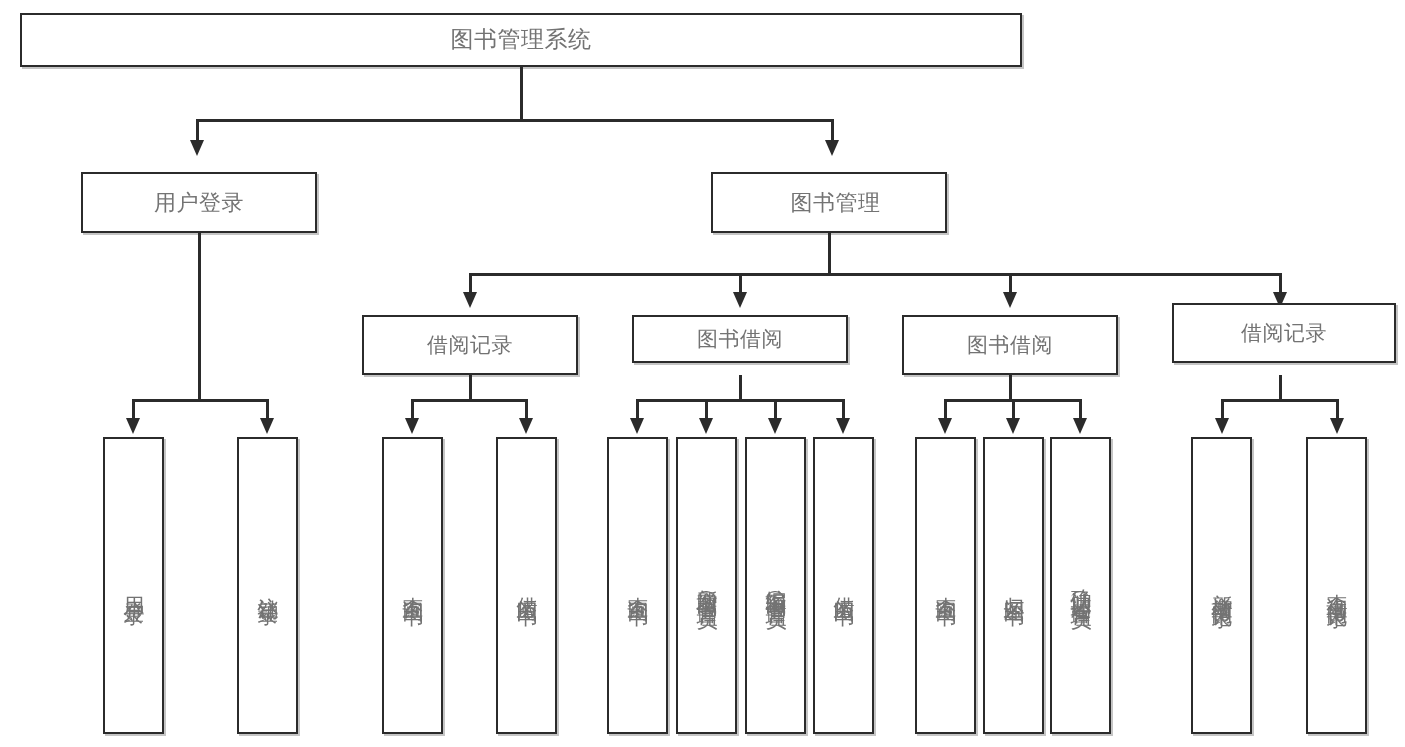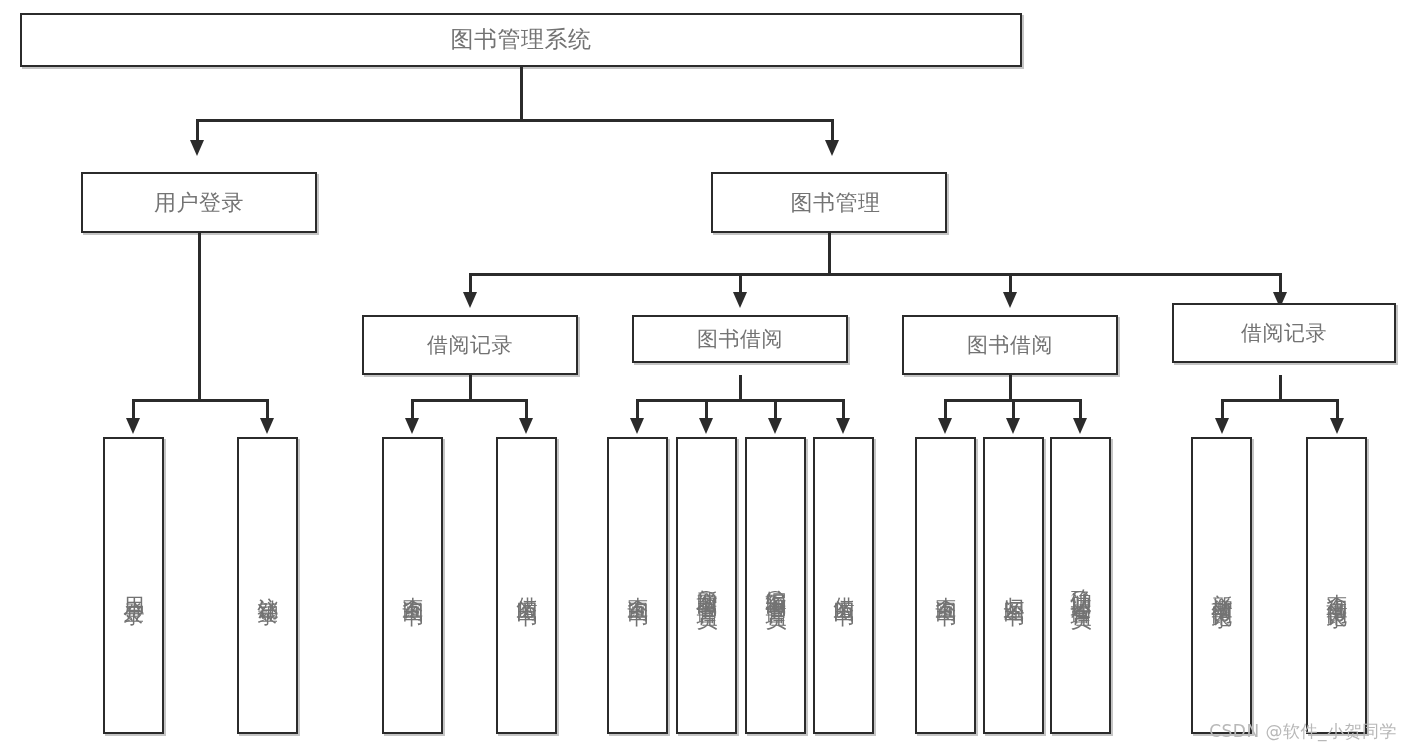--- a/index.html
+++ b/index.html
@@ -208,15 +208,14 @@
     <span class="label">确认归还（管理员）</span>
   </div>
 
   <div class="node leaf" style="left:1191px; top:437px; width:61px; height:297px;">
     <span class="label">新增借阅记录</span>
   </div>
   <div class="node leaf" style="left:1306px; top:437px; width:61px; height:297px;">
     <span class="label">查询借阅记录</span>
   </div>
 
-  <div id="watermark">CSDN @软件_小贺同学</div>
 
 </div>
 
 </body></html>

